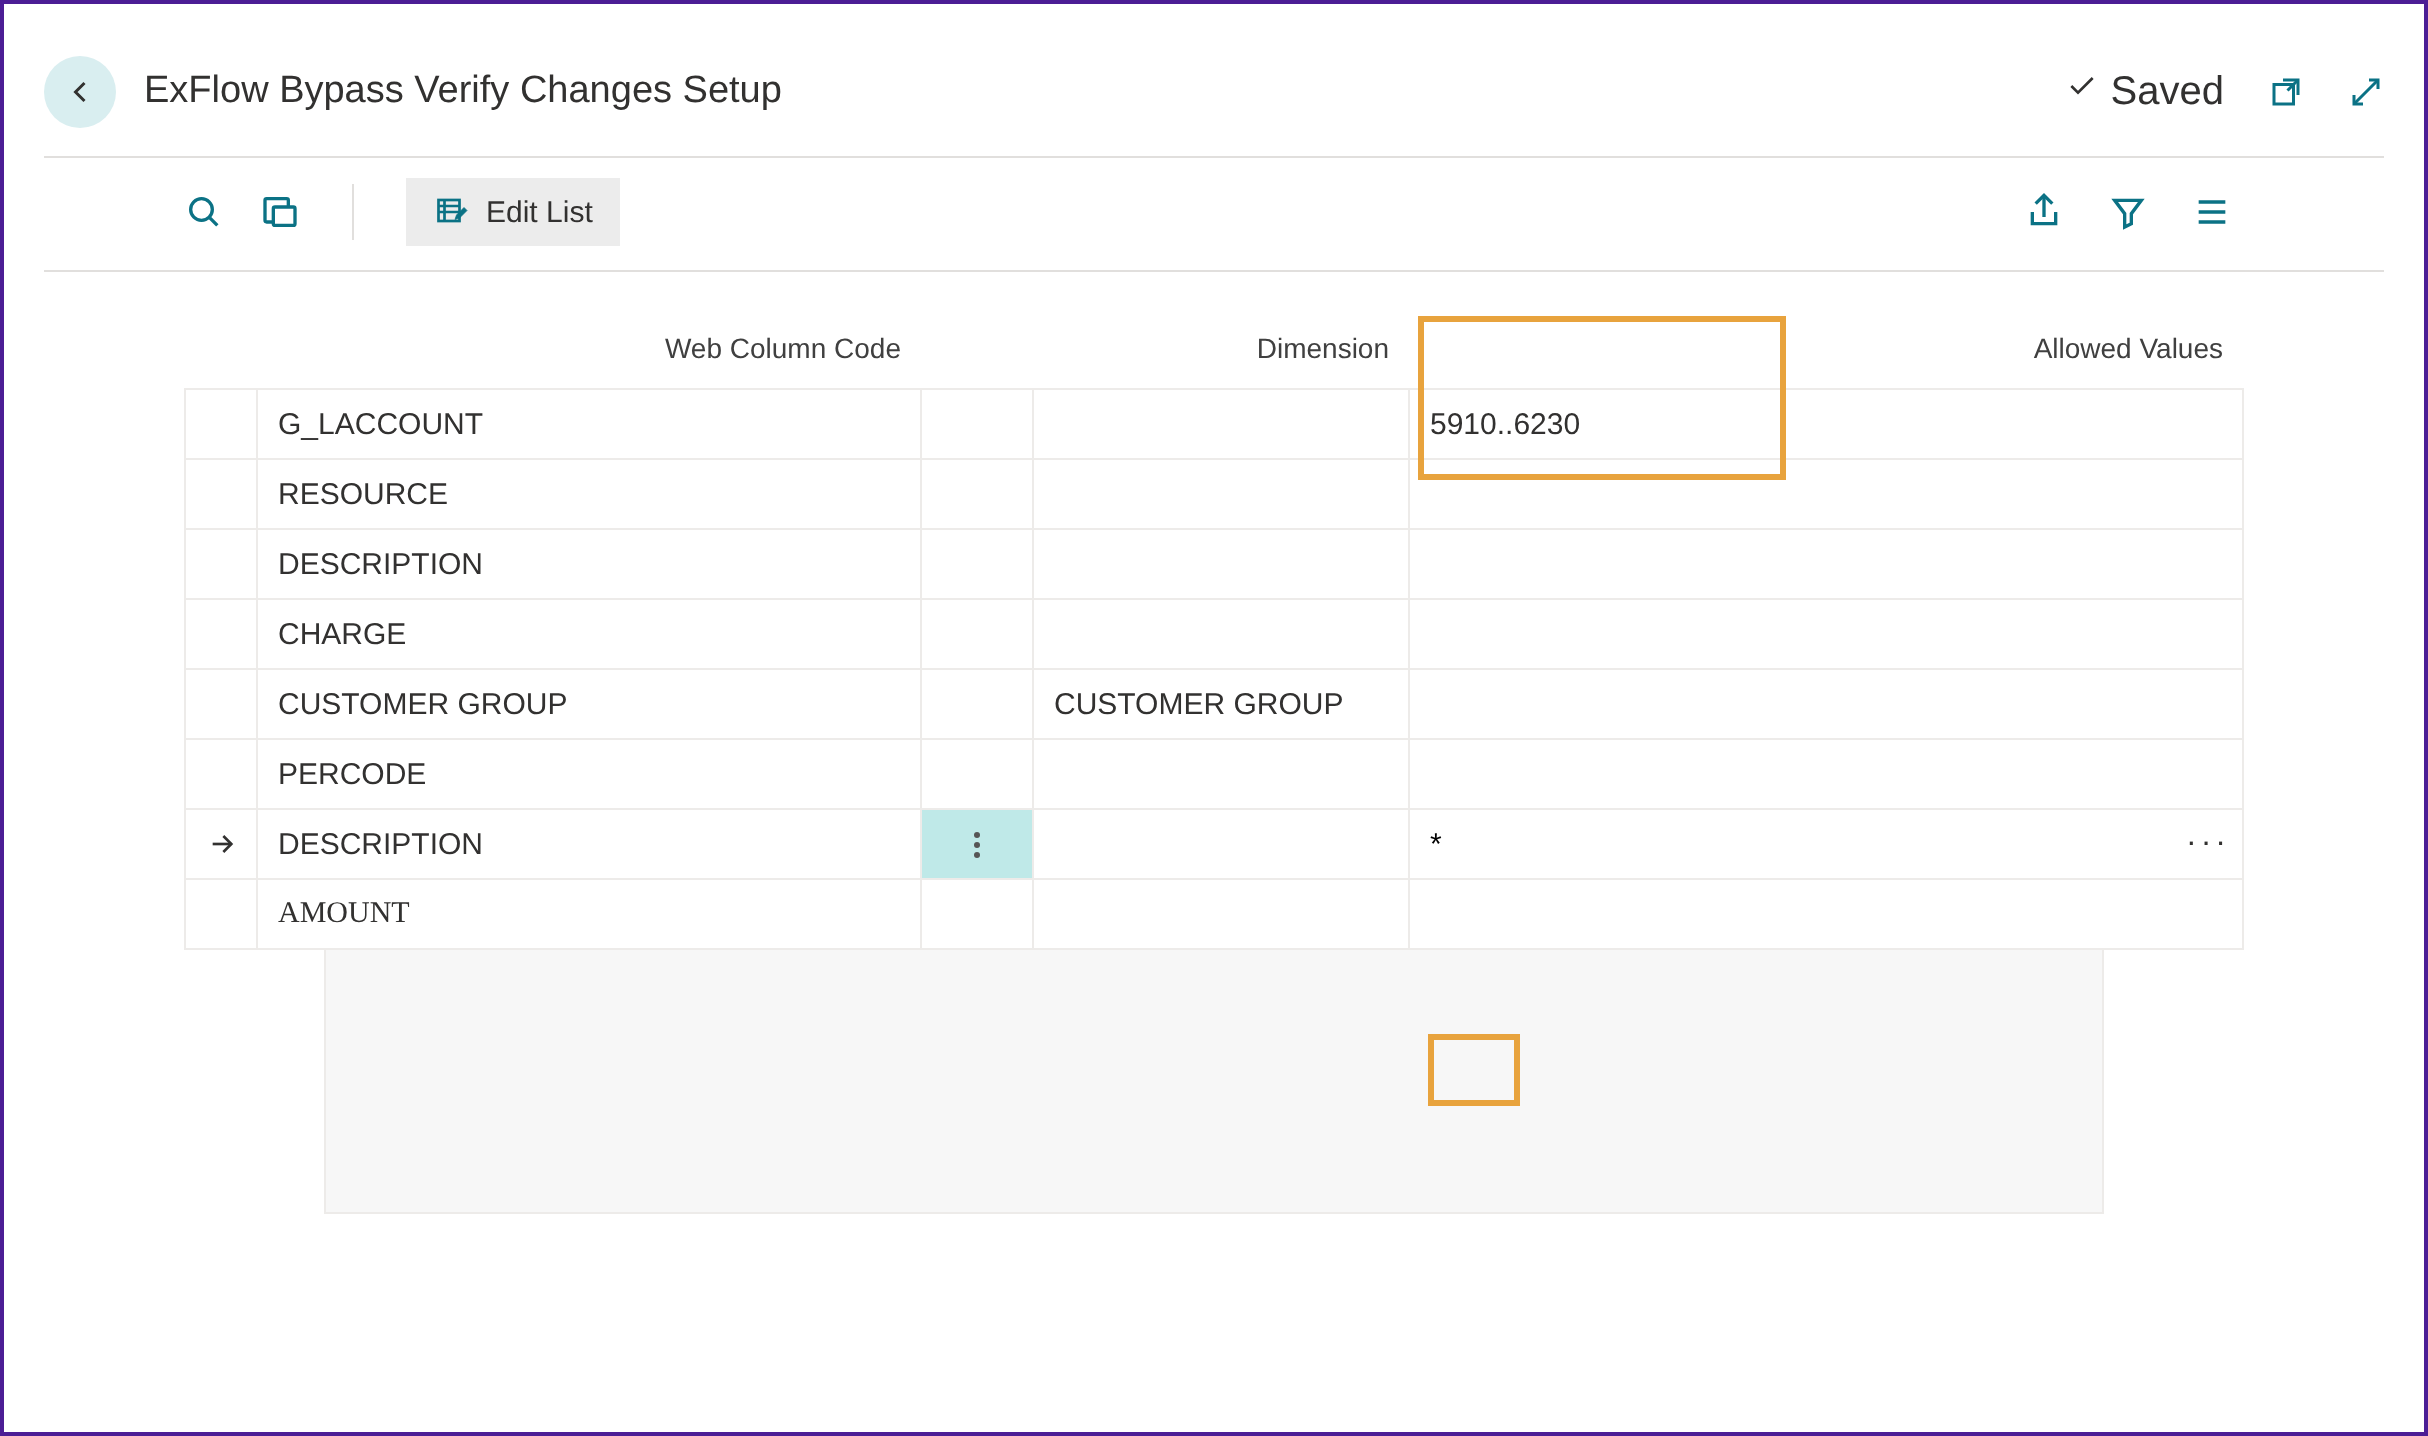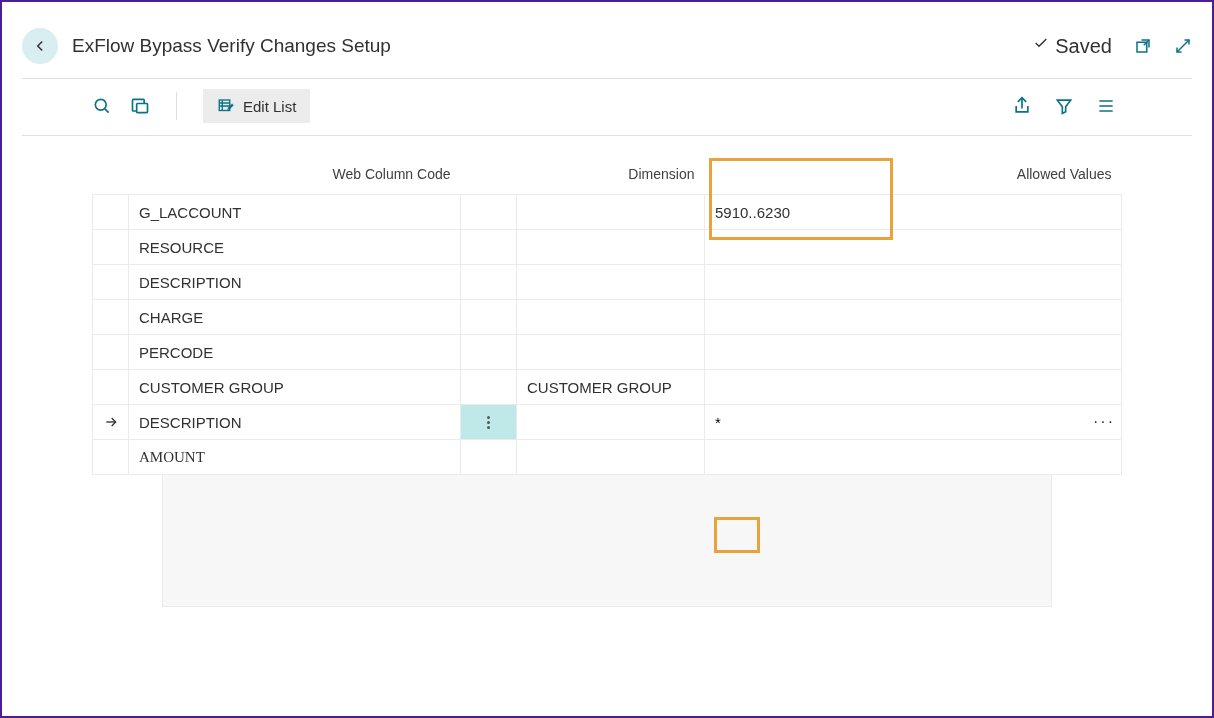--- a/index.html
+++ b/index.html
@@ -284,30 +284,30 @@
             </tr>
             <tr>
               <td class="sel"></td>
               <td class="wcc"><span class="wcc-text">CHARGE</span></td>
               <td class="act"></td>
               <td class="dim"></td>
               <td class="alv"></td>
             </tr>
             <tr>
               <td class="sel"></td>
+              <td class="wcc"><span class="wcc-text">CUSTOMER GROUP</span></td>
+              <td class="act"></td>
+              <td class="dim">CUSTOMER GROUP</td>
+              <td class="alv"></td>
+            </tr>
+            <tr>
+              <td class="sel"></td>
               <td class="wcc"><span class="wcc-text">PERCODE</span></td>
               <td class="act"></td>
               <td class="dim"></td>
-              <td class="alv"></td>
-            </tr>
-            <tr>
-              <td class="sel"></td>
-              <td class="wcc"><span class="wcc-text">CUSTOMER GROUP</span></td>
-              <td class="act"></td>
-              <td class="dim">CUSTOMER GROUP</td>
               <td class="alv"></td>
             </tr>
             <tr class="row-selected">
               <td class="sel">
                 <svg width="16" height="16" viewBox="0 0 24 24" fill="none" stroke="#323130" stroke-width="2">
                   <path d="M5 12h14"></path>
                   <path d="M13 6l6 6-6 6"></path>
                 </svg>
               </td>
               <td class="wcc"><span class="wcc-text">DESCRIPTION</span></td>

